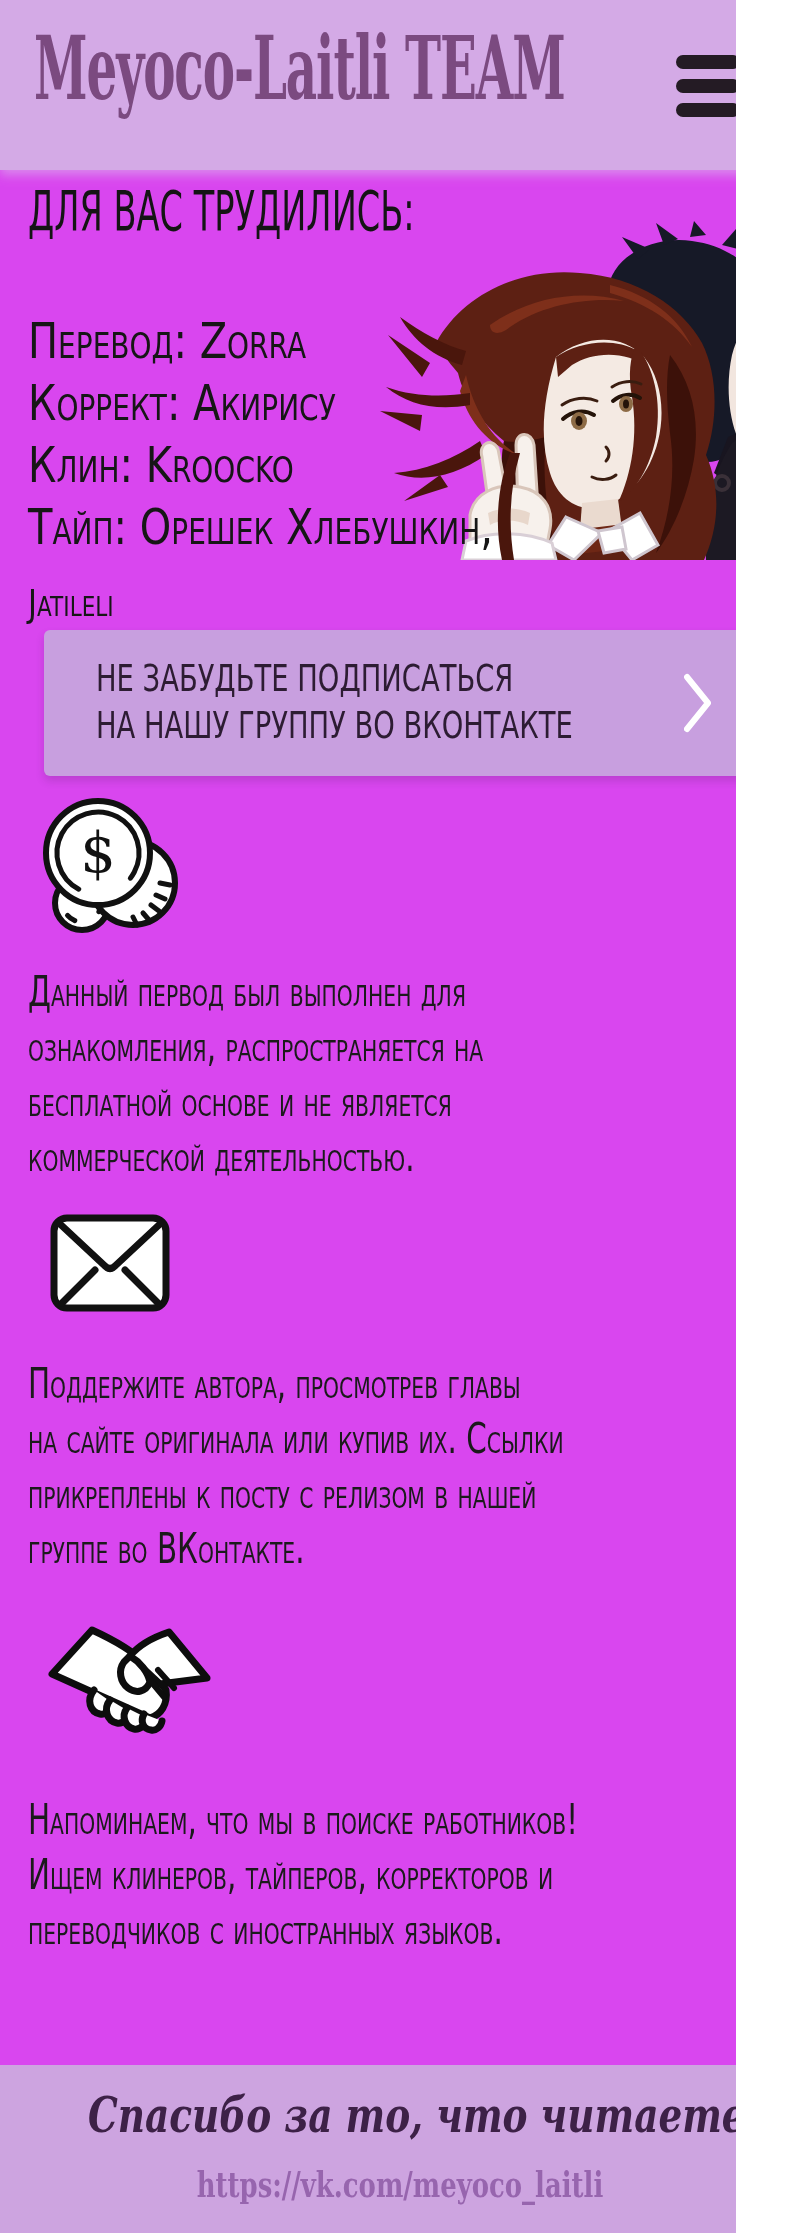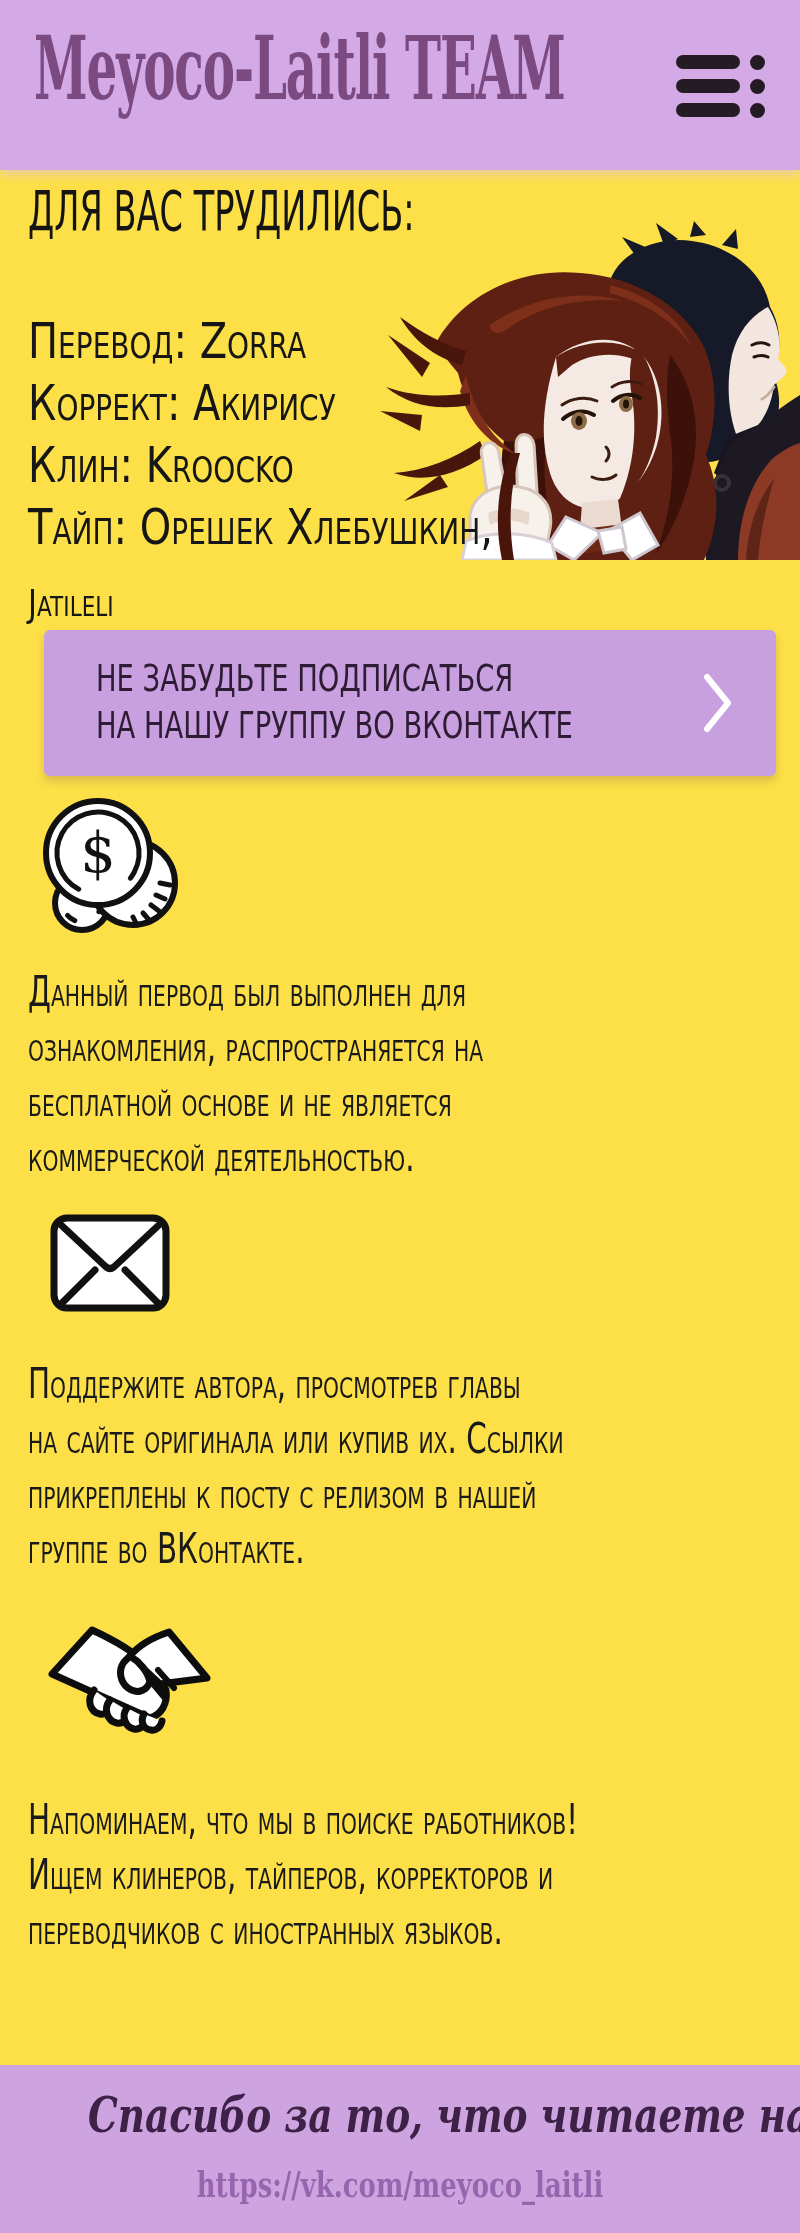--- a/index.html
+++ b/index.html
@@ -1,16 +1,16 @@
 <!DOCTYPE html>
 <html><head>
 <meta charset="utf-8">
 <style>
   html,body{margin:0;padding:0;background:#ffffff;}
-  .page{position:relative;width:800px;height:2233px;background:#fde047;overflow:hidden;
+  .page{position:relative;width:736px;height:2233px;background:#d946ef;overflow:hidden;
         font-family:"DejaVu Sans",sans-serif;color:#1d1c1d;}
 
   
   .hdr{position:absolute;left:0;top:0;width:800px;height:170px;background:#d4aae6;
        box-shadow:0 5px 10px rgba(220,190,235,.55);}
   .title{position:absolute;left:34px;top:18px;font-family:"DejaVu Serif",serif;font-weight:bold;
          font-size:88px;line-height:1.15;color:#7b4a80;letter-spacing:-2px;
          transform:scaleX(.55);transform-origin:0 0;white-space:nowrap;}
   .menu{position:absolute;left:676px;top:55px;width:92px;height:63px;cursor:pointer;}
   .menu .bar{position:absolute;left:0;width:64px;height:14px;background:#241b24;border-radius:8px;}
@@ -24,21 +24,21 @@
   .credits{position:absolute;left:28px;top:310px;font-size:50px;line-height:62px;
            font-variant:small-caps;color:#161616;transform:scaleX(.8);transform-origin:0 0;}
   .credits .line{white-space:nowrap;}
   .credits .cont{font-size:38px;margin-top:14px;}
 
   
   .illu{position:absolute;left:370px;top:215px;width:430px;height:345px;}
 
   
   .banner{position:absolute;left:44px;top:630px;width:712px;height:146px;background:#c89fdf;
-          border-radius:6px;box-shadow:0 5px 9px rgba(70,35,90,.20);cursor:pointer;padding-left:20px;}
+          border-radius:6px;box-shadow:0 5px 9px rgba(70,35,90,.20);cursor:pointer;}
   .banner .bl{position:absolute;left:52px;white-space:nowrap;font-size:37px;color:#2d1c33;
               transform:scaleX(.74);transform-origin:0 0;}
   .banner .bl1{top:27px}.banner .bl2{top:74px}
   .banner .chev{position:absolute;right:44px;top:42px;}
 
   
   .icon{position:absolute;}
   .ic-coins{left:38px;top:795px;}
   .ic-env{left:50px;top:1214px;}
   .ic-hand{left:42px;top:1612px;}

